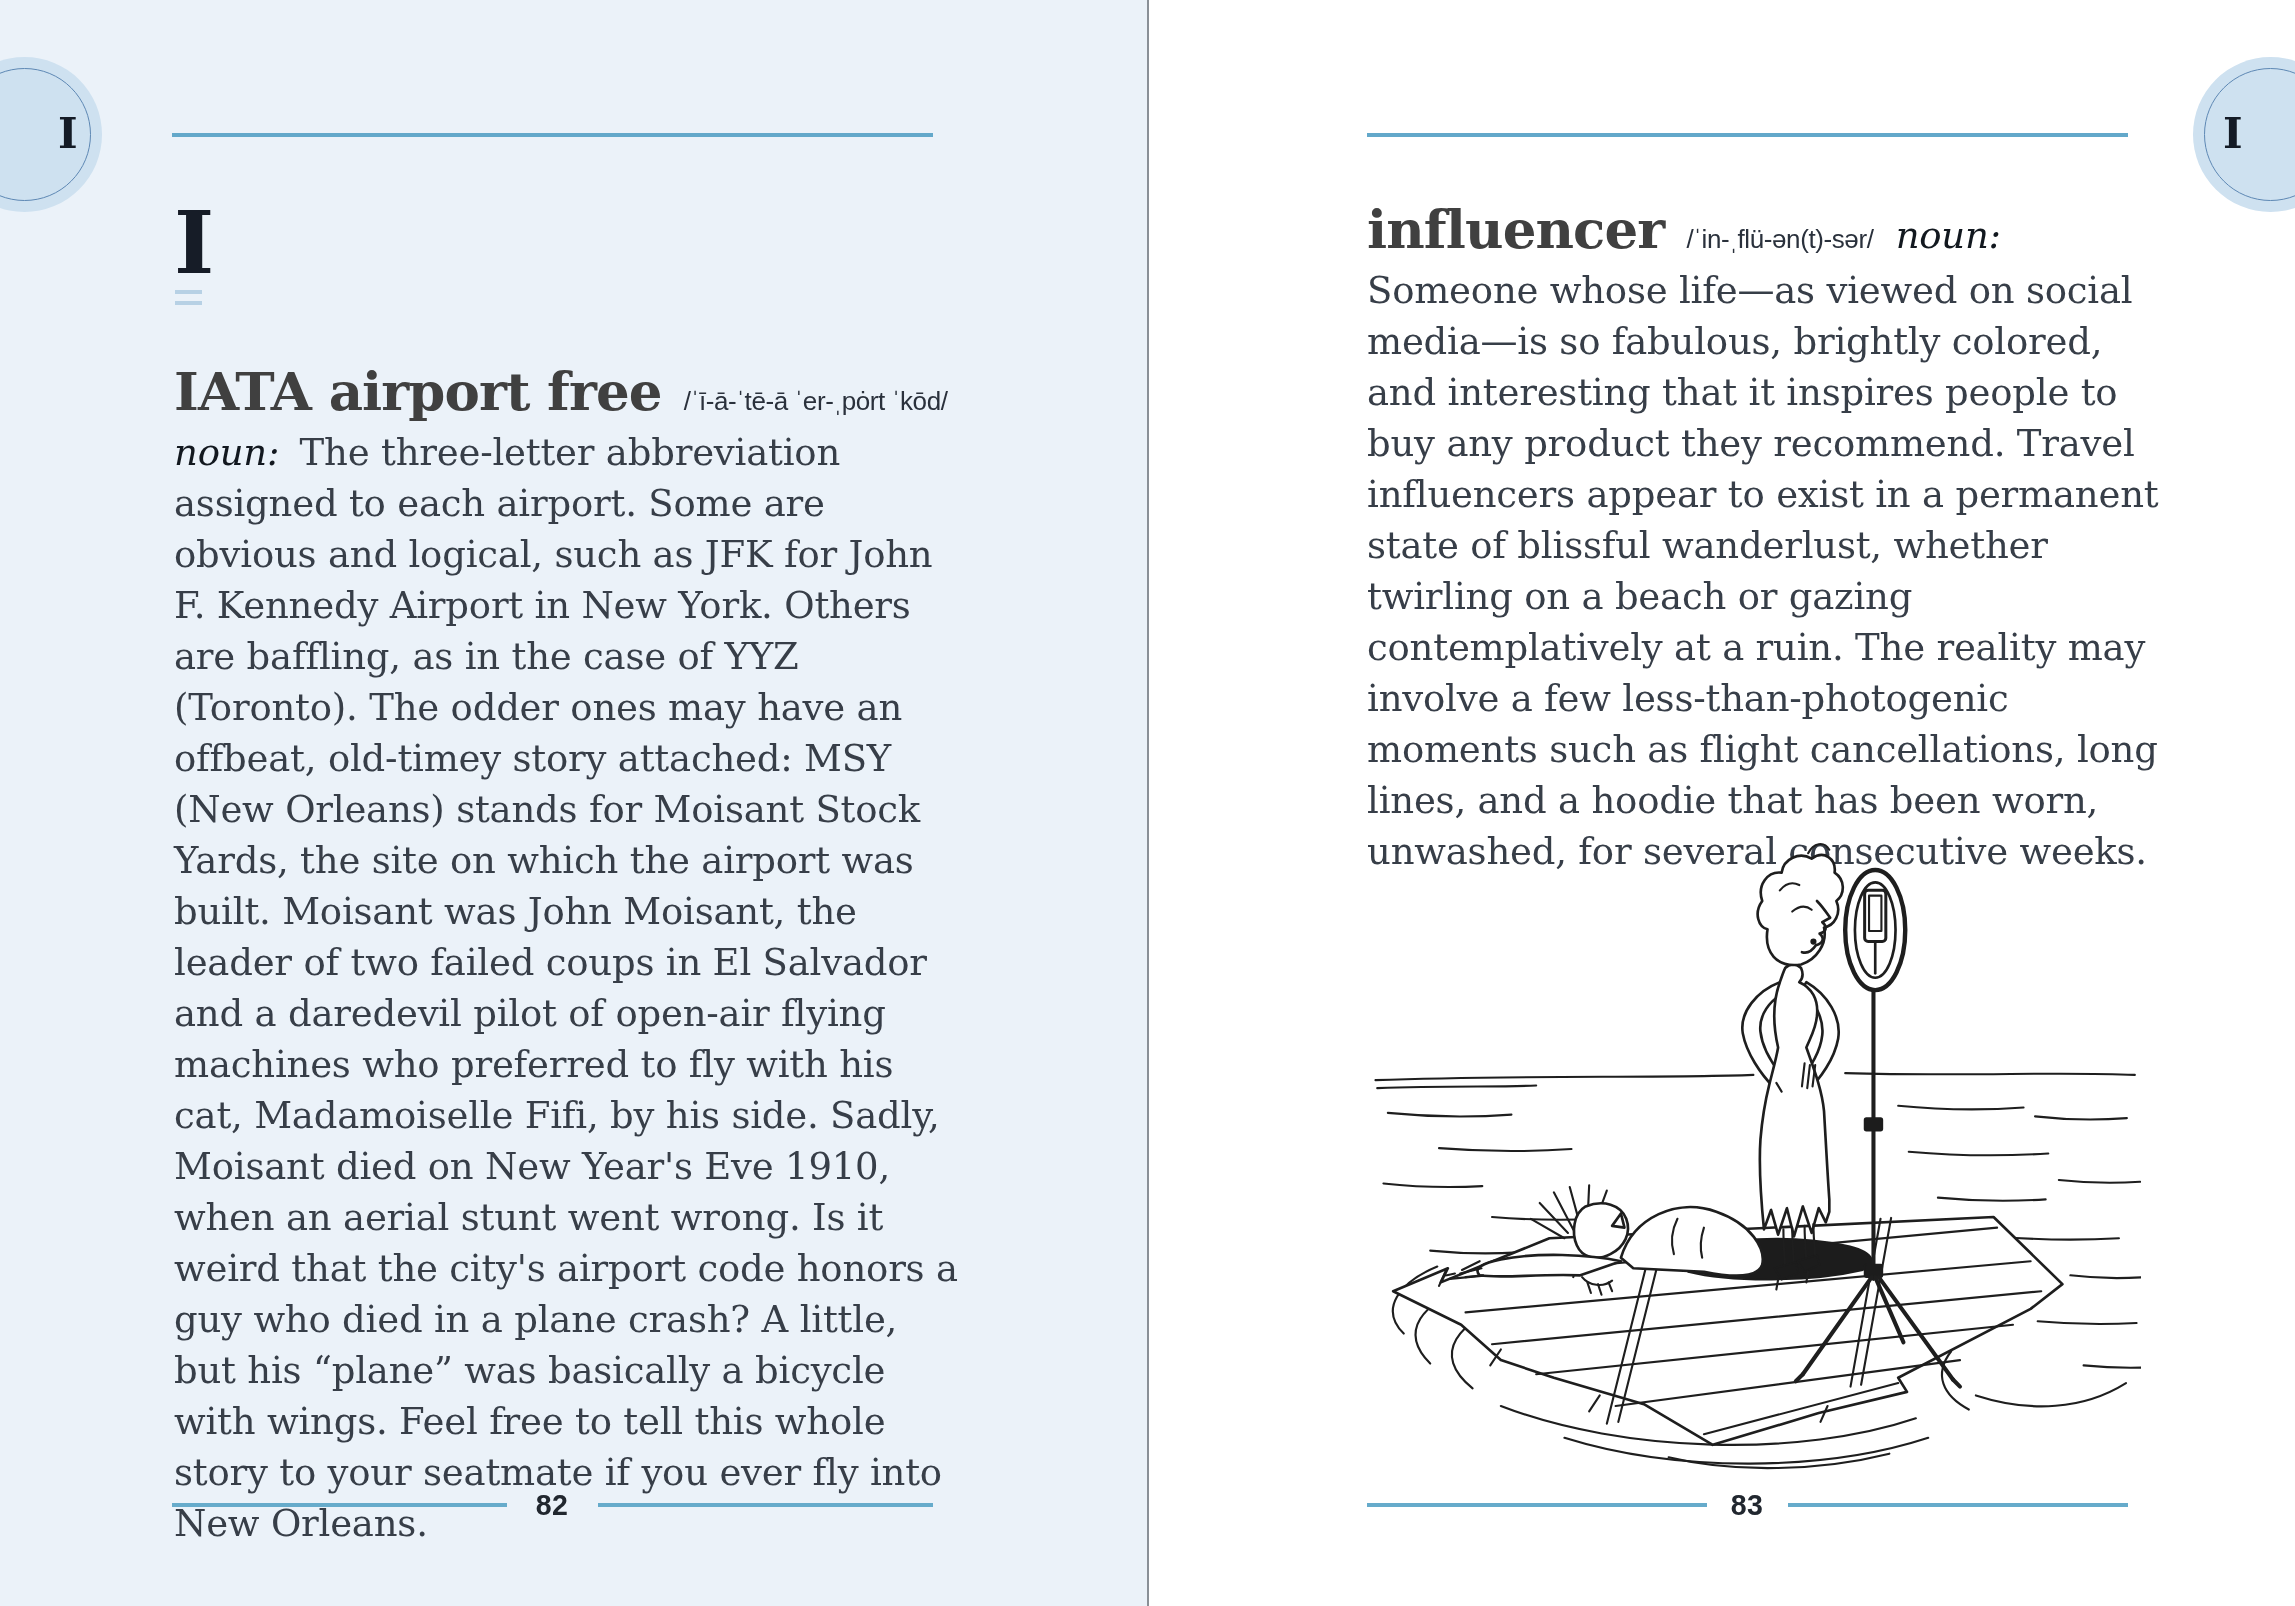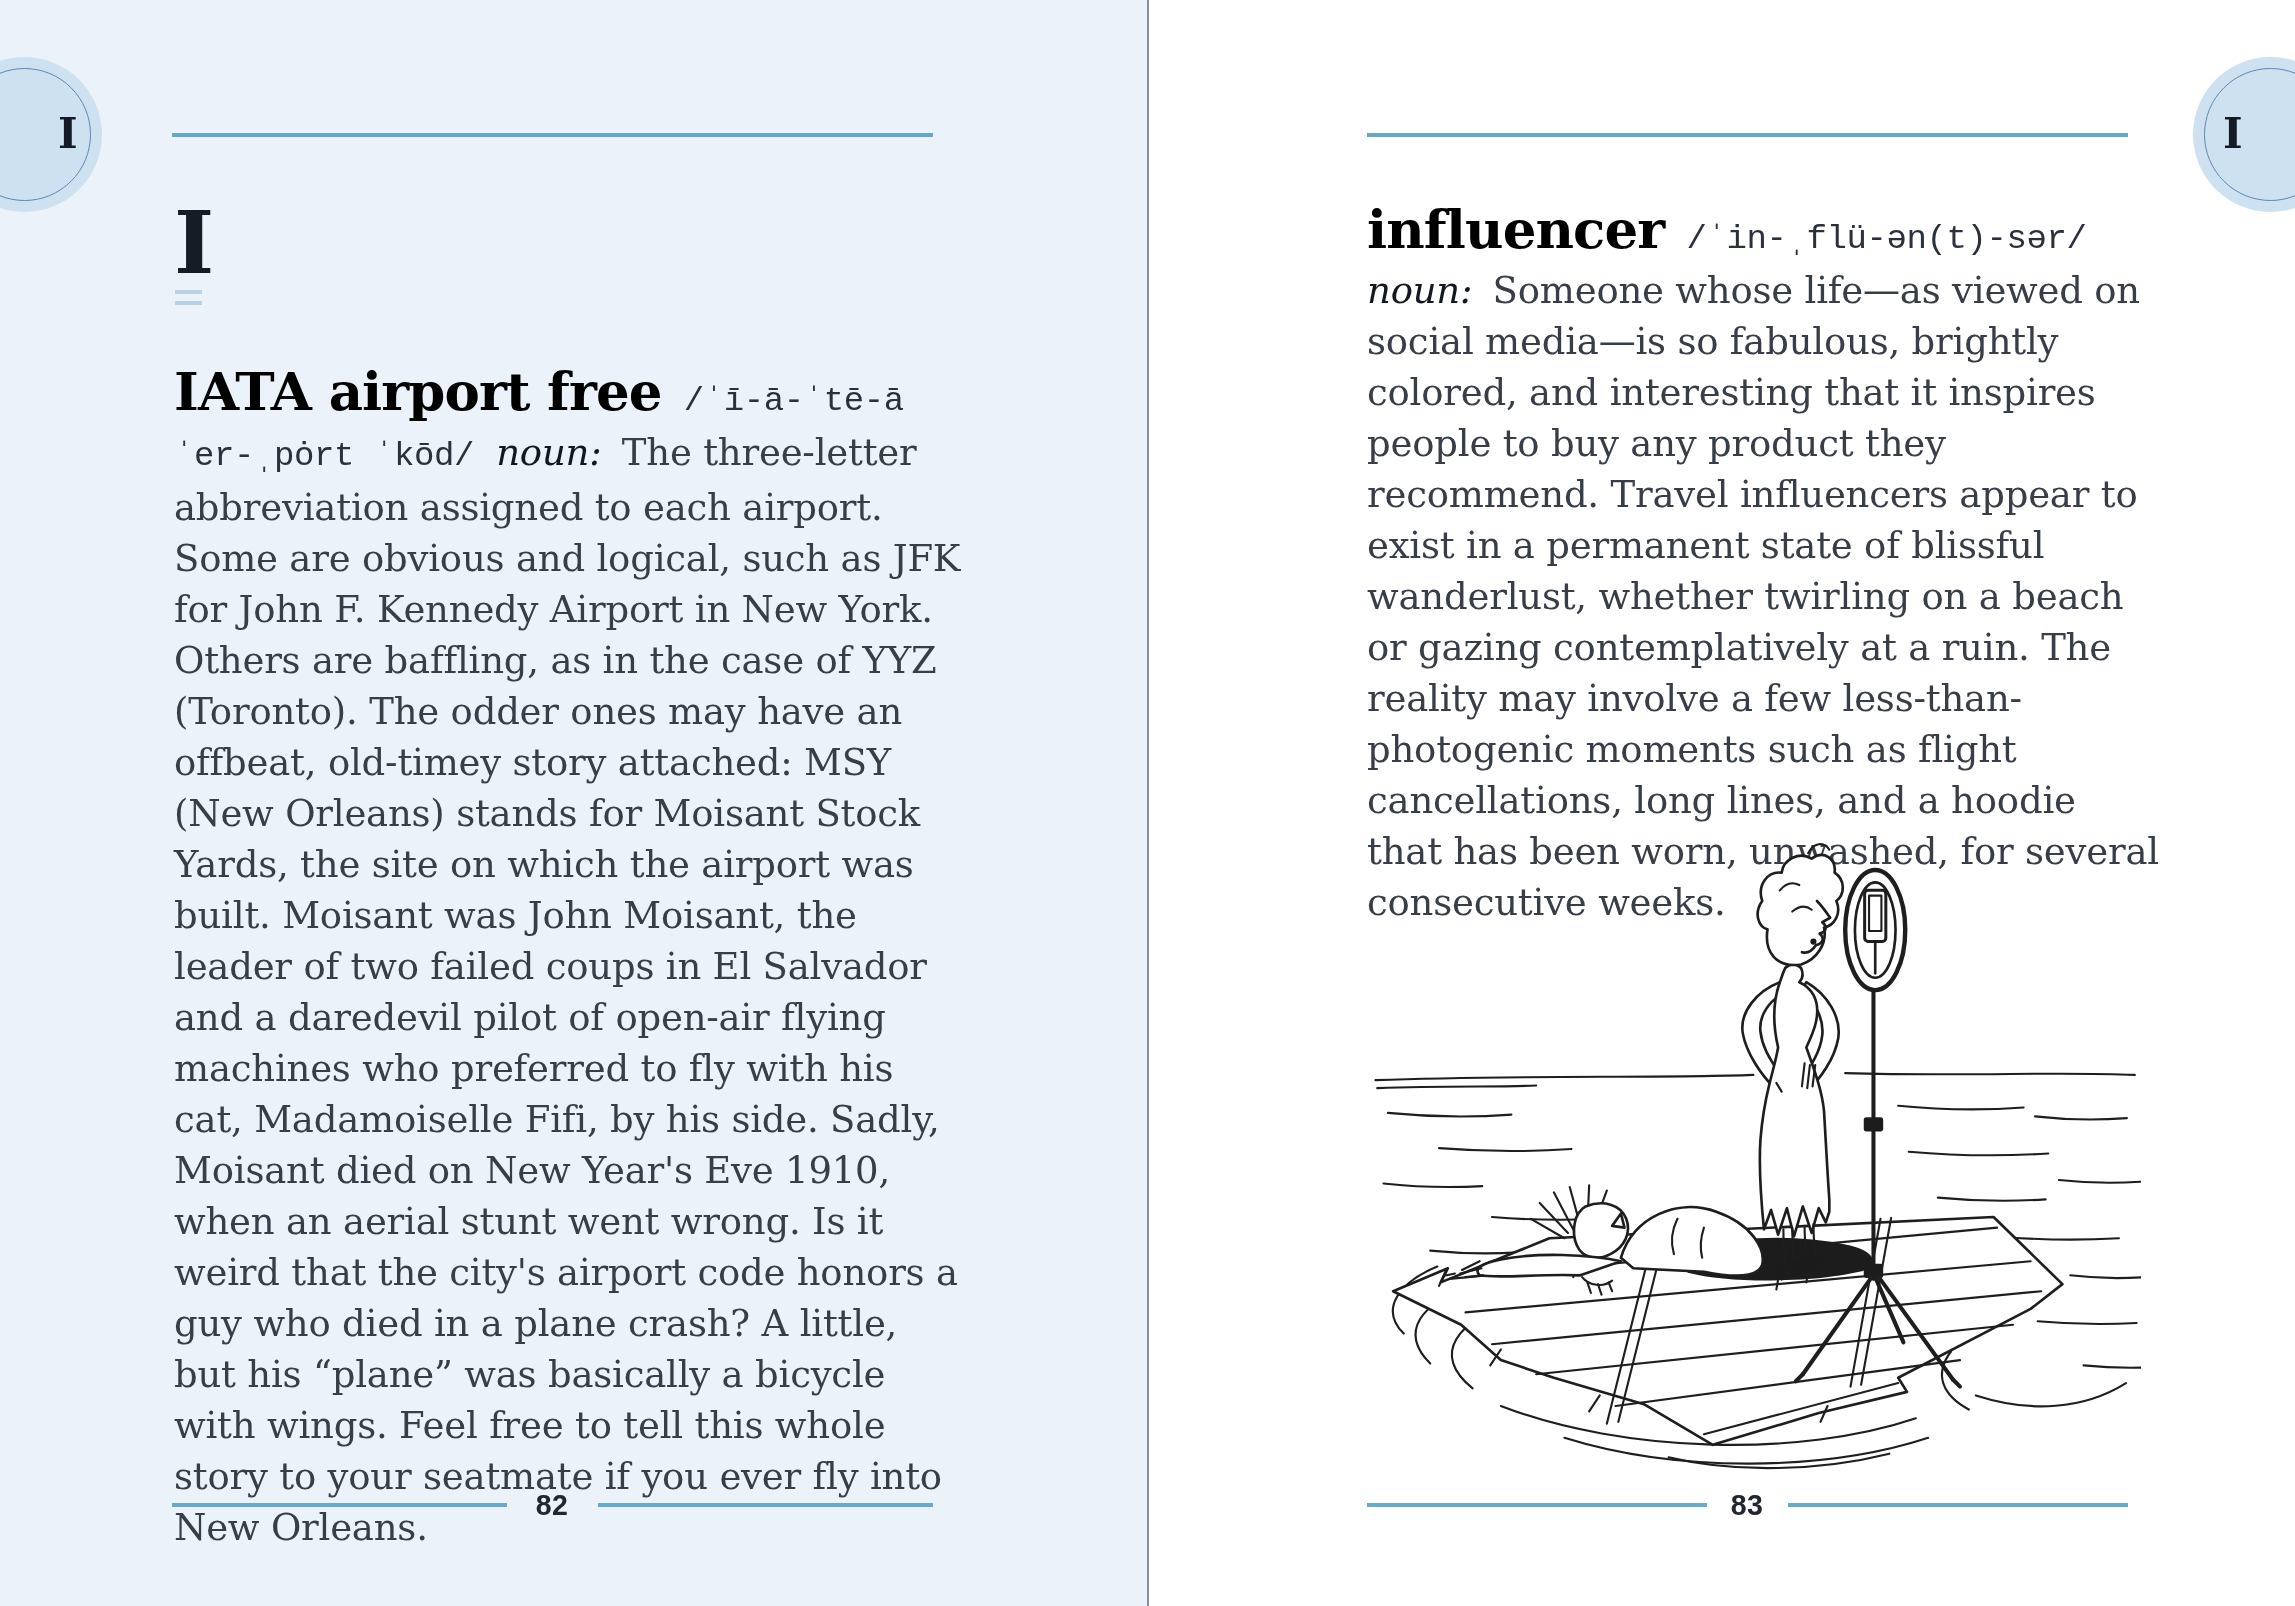--- a/index.html
+++ b/index.html
@@ -25,22 +25,22 @@
 
   .section-letter{position:absolute;left:174px;top:200px;font-size:86px;font-weight:700;
                   line-height:1;color:#161c27;letter-spacing:-1.8px;}
   .section-marks{position:absolute;left:175px;top:290px;}
   .section-marks span{display:block;width:26.5px;height:4.4px;background:#b7d1e5;margin-bottom:6.2px;}
 
   .entry{position:absolute;width:795px;margin:0;font-size:37px;line-height:51px;
          color:#373e48;letter-spacing:-0.2px;}
   .page-left  .entry{left:174px;top:366px;}
   .page-right .entry{left:218px;top:204px;}
-  .headword{font-size:53px;font-weight:700;color:#000000;letter-spacing:-0.9px;margin-right:10.6px;}
-  .pron{font-family:Liberation Mono, monospace;font-size:34px;color:#2a313c;
+  .headword{font-size:53px;font-weight:700;color:#404040;letter-spacing:-0.9px;margin-right:10.6px;}
+  .pron{font-family:Liberation Sans, sans-serif;font-size:26px;color:#2a313c;
         letter-spacing:-0.4px;margin-right:10.6px;}
   .pos{font-weight:400;font-style:italic;color:#12181f;margin-right:8.8px;}
 
   .illustration{position:absolute;left:215px;top:839px;width:777px;height:636px;}
 
   .page-footer{position:absolute;bottom:85px;display:flex;align-items:center;gap:23px;width:761px;}
   .page-left  .page-footer{left:172px;gap:28px;}
   .page-right .page-footer{left:218px;}
   .fline{flex:1;height:4.4px;background:#66abcb;}
   .pnum{font-family:"Liberation Sans","DejaVu Sans",sans-serif;font-weight:700;font-size:30px;

